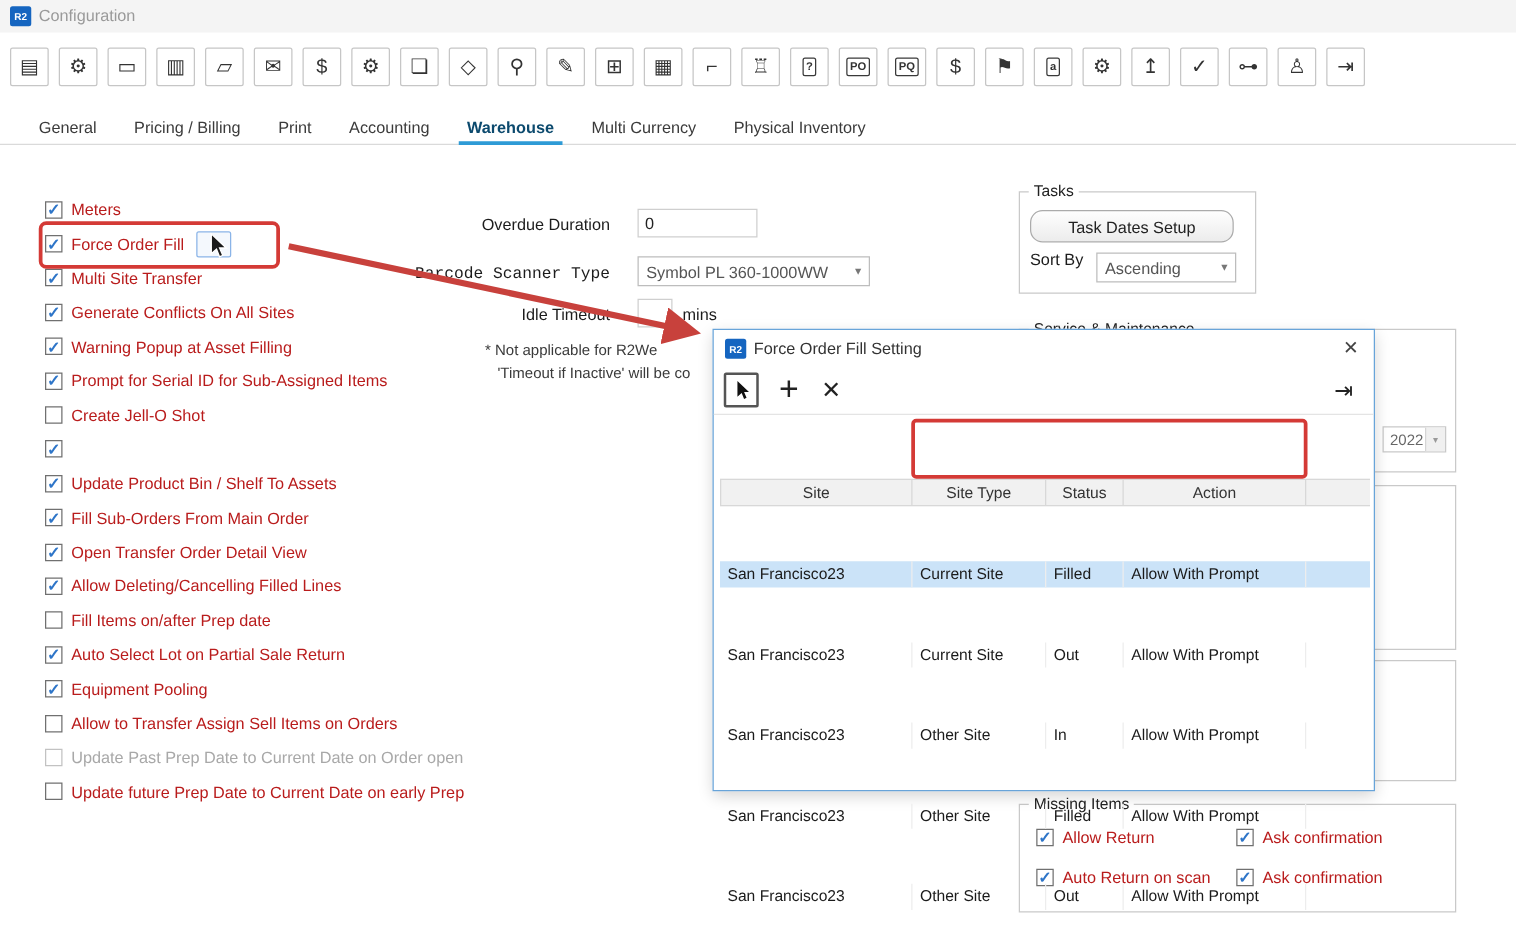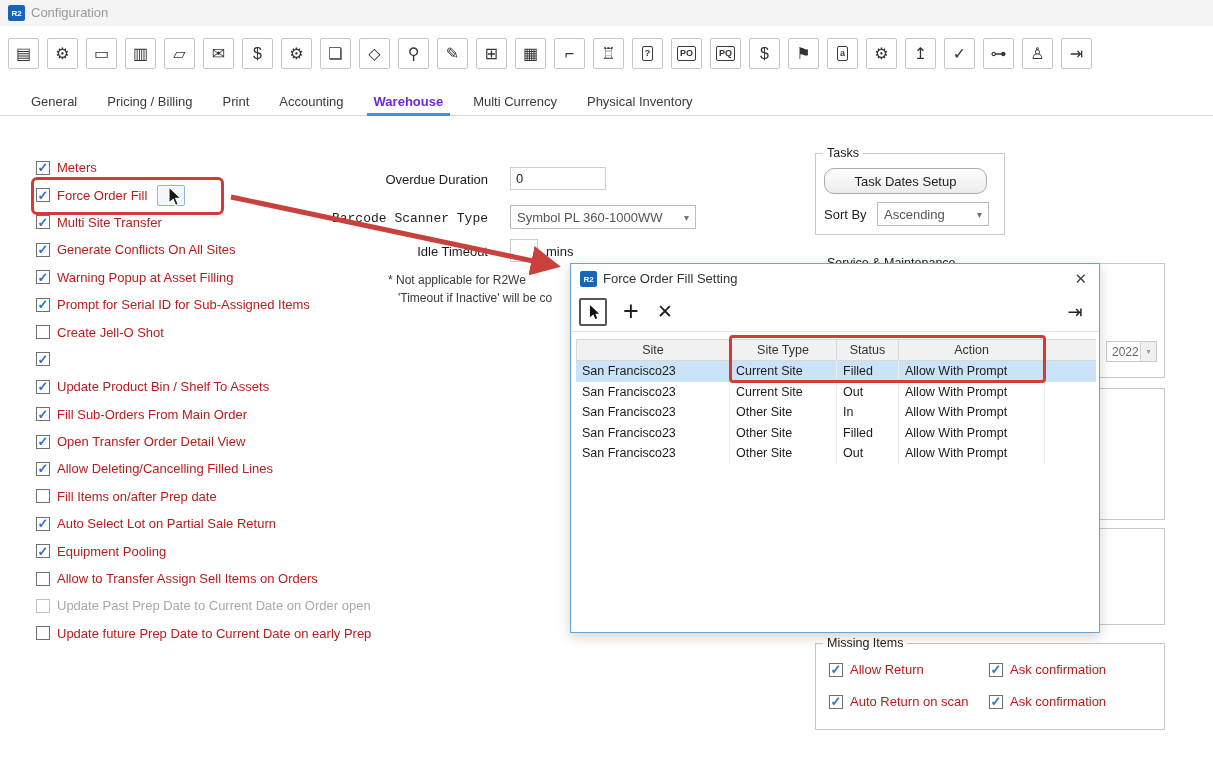--- a/index.html
+++ b/index.html
@@ -16,21 +16,21 @@
   .toolbar { position:absolute; left:8px; top:38px; display:flex; gap:8px; }
   .tbtn { width:31px; height:31px; border:1px solid #c6c6c6; border-radius:2px; background:#fff;
           display:flex; align-items:center; justify-content:center; }
   .tglyph { font-size:16px; color:#333; line-height:1; }
   .tglyph.boxed { font-size:9px; font-weight:bold; border:1.5px solid #3a3a3a; border-radius:2px; padding:2px 2px; }
 
   
   .tabs { position:absolute; left:0; top:88px; width:100%; height:28px; border-bottom:1px solid #dadada;
           display:flex; padding-left:16px; }
   .tab { padding:0 15px; line-height:27px; font-size:13px; color:#3b3b3b; position:relative; }
-  .tab.active { font-weight:bold; color:#6d28d9; }
+  .tab.active { font-weight:bold; color:#0c4a6e; }
   .tab.active::after { content:""; position:absolute; left:8px; right:8px; bottom:-1px; height:3px; background:#2e9bd6; }
 
   
   .checklist { position:absolute; left:36px; top:154px; width:430px; }
   .opt { height:27.4px; display:flex; align-items:center; }
   .cb { width:14px; height:14px; border:1px solid #707070; background:#fff; display:inline-flex; flex:0 0 14px;
         align-items:center; justify-content:center; font-size:13px; font-weight:bold; color:#2e75c8; line-height:1; }
   .cblabel { margin-left:7px; font-size:13px; color:#b91c1c; white-space:nowrap; }
   .opt.disabled .cb { border-color:#c2c2c2; }
   .opt.disabled .cblabel { color:#a8a8a8; }
@@ -55,21 +55,21 @@
   .chev { color:#777; font-size:10px; margin-left:4px; }
   .s1 { left:510px; top:205px; width:186px; }
   .s2 { left:61px; top:48px; width:112px; }
 
   
   .group { position:absolute; border:1px solid #c9c9c9; background:#fff; }
   .legend { position:absolute; top:-8px; left:7px; background:#fff; padding:0 4px; font-size:12.5px; color:#222; white-space:nowrap; }
   .tasks-group   { left:815px; top:153px; width:190px; height:82px; }
   .push-btn { position:absolute; left:8px; top:14px; width:163px; height:26px; border:1px solid #ababab;
               background:linear-gradient(#fefefe,#ececec); font-size:13px; color:#222; border-radius:10px; font-family:inherit; }
-  .sortby { position:absolute; left:8px; top:53px; font-size:13px; color:#1c1c1c; }
+  .sortby { position:absolute; left:8px; top:46px; font-size:13px; color:#1c1c1c; }
   .service-group { left:815px; top:263px; width:350px; height:115px; z-index:1; }
   .pg1 { left:815px; top:388px; width:350px; height:132px; z-index:1; }
   .pg2 { left:815px; top:528px; width:350px; height:97px;  z-index:1; }
   .missing-group { left:815px; top:643px; width:350px; height:87px; }
   .year { position:absolute; right:7px; top:77px; width:51px; height:21px; border:1px solid #c9c9c9; display:flex; background:#fff; }
   .ytext { flex:1; font-size:12px; color:#666; display:flex; align-items:center; padding-left:5px; }
   .ybtn { width:16px; background:#f0f0f0; border-left:1px solid #d5d5d5; display:flex; align-items:center;
           justify-content:center; font-size:8px; color:#999; }
   .mi-opt { position:absolute; display:flex; align-items:center; }
   .mp0 { left:13px; top:18px; } .mp1 { left:173px; top:18px; }
@@ -82,21 +82,21 @@
                font-size:8px; font-weight:bold; display:flex; align-items:center; justify-content:center; border-radius:2px; }
   .dlg-titletext { position:absolute; left:32px; top:0; line-height:30px; font-size:13px; color:#333; }
   .dlg-close { position:absolute; right:12px; top:0; line-height:30px; font-size:15px; color:#444; cursor:default; }
   .dlg-toolbar { position:absolute; left:0; top:30px; width:100%; height:38px; border-bottom:1px solid #e4e4e4; }
   .dtool { position:absolute; display:flex; align-items:center; justify-content:center; }
   .dt-select { left:8px;  top:4px; width:28px; height:28px; border:2px solid #555; border-radius:2px; background:#fff; }
   .dt-add    { left:46px; top:2px; width:28px; height:30px; font-size:27px; font-weight:200; color:#222; }
   .dt-del    { left:80px; top:4px; width:28px; height:27px; font-size:19px; color:#222; }
   .dt-exit   { right:10px; top:4px; width:28px; height:27px; font-size:18px; color:#222; }
   .dlg-table { position:absolute; left:5px; top:75px; width:520px; }
-  .trow { display:flex; height:20.5px; }
+  .trow { display:flex; height:20.5px;margin-top:44px; }
   .thead { height:22px; background:#f1f1f1; border-top:1px solid #d8d8d8; border-bottom:1px solid #d8d8d8; }
   .tcell { padding:0 6px; font-size:12.5px; color:#1b1b1b; display:flex; align-items:center;
            overflow:hidden; white-space:nowrap; border-right:1px solid #ededed; }
   .thead .tcell { justify-content:center; border-right:1px solid #d8d8d8; color:#333; }
   .thead .tcell:first-child { border-left:1px solid #d8d8d8; }
   .trow.sel { background:#cbe3f8; }
   .tfill { flex:1; border-right:none !important; }
 
   
   .ann { position:absolute; border:3px solid #d43a36; z-index:60; pointer-events:none; }

